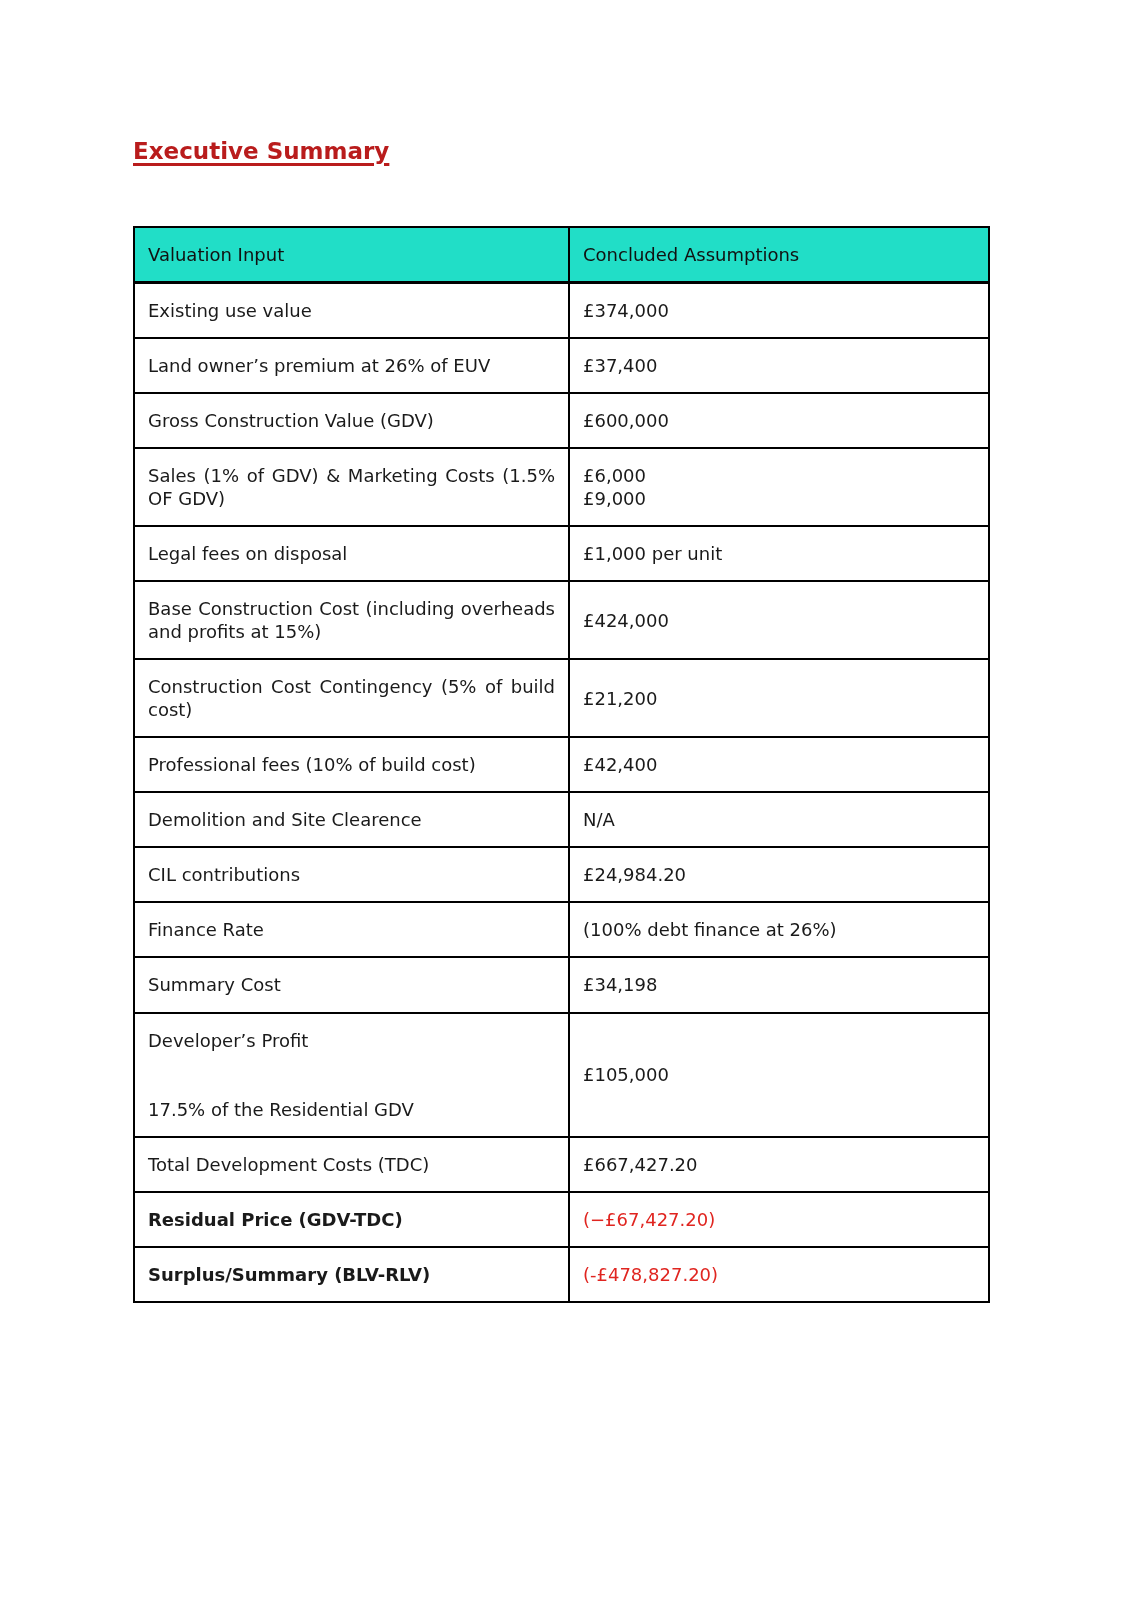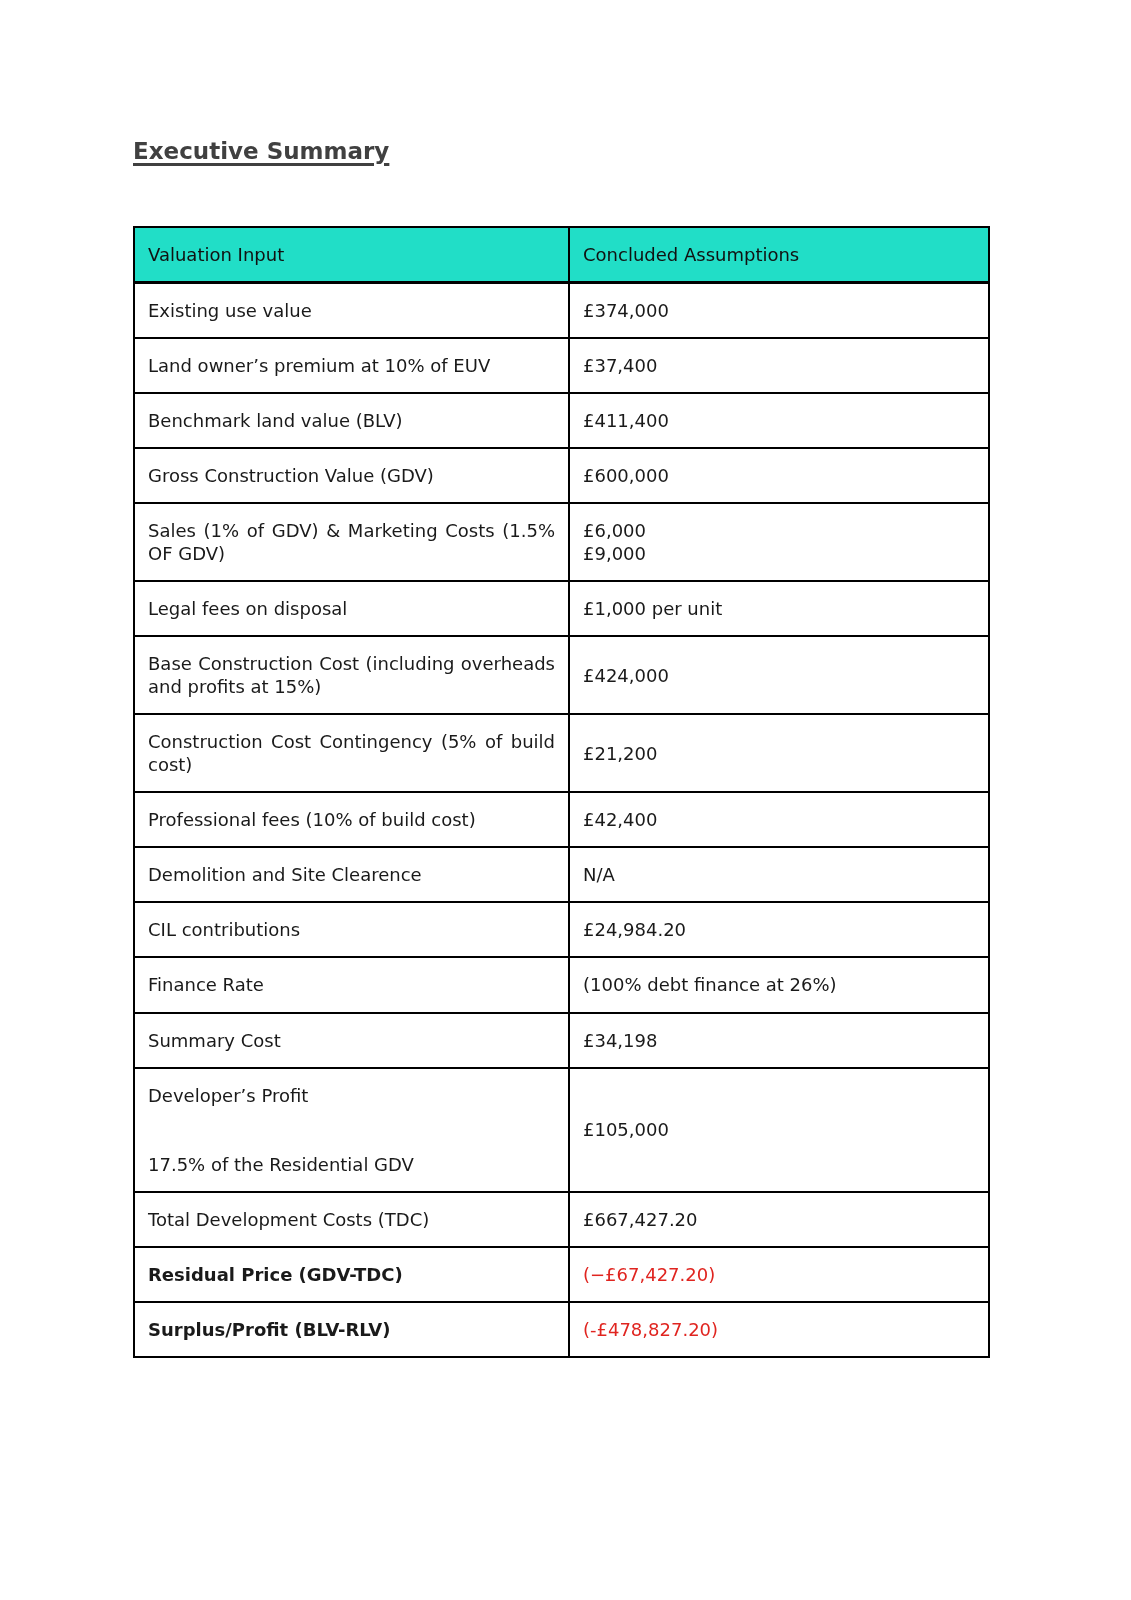--- a/index.html
+++ b/index.html
@@ -11,21 +11,21 @@
     font-family: "DejaVu Sans", "Liberation Sans", sans-serif;
     color: #1a1a1a;
     overflow: hidden;
     position: relative;
   }
   .title {
     margin: 0;
     padding: 138px 0 0 133px;
     font-size: 23px;
     font-weight: bold;
-    color: #404040;
+    color: #b91c1c;
   }
   .title .underline {
     text-decoration: underline;
     text-decoration-thickness: 2.5px;
     text-underline-offset: 4px;
   }
   table.summary {
     border-collapse: collapse;
     table-layout: fixed;
     width: 855px;
@@ -76,32 +76,24 @@
     <tr>
           <td class="input-cell">
             <p>Existing use value</p>
           </td>
           <td class="value-cell">
             <p>£374,000</p>
           </td>
         </tr>
         <tr>
           <td class="input-cell">
-            <p>Land owner’s premium at 10% of EUV</p>
+            <p>Land owner’s premium at 26% of EUV</p>
           </td>
           <td class="value-cell">
             <p>£37,400</p>
-          </td>
-        </tr>
-        <tr>
-          <td class="input-cell">
-            <p>Benchmark land value (BLV)</p>
-          </td>
-          <td class="value-cell">
-            <p>£411,400</p>
           </td>
         </tr>
         <tr>
           <td class="input-cell">
             <p>Gross Construction Value (GDV)</p>
           </td>
           <td class="value-cell">
             <p>£600,000</p>
           </td>
         </tr>
@@ -198,21 +190,21 @@
         <tr class="bold negative">
           <td class="input-cell">
             <p>Residual Price (GDV-TDC)</p>
           </td>
           <td class="value-cell">
             <p>(−£67,427.20)</p>
           </td>
         </tr>
         <tr class="bold negative">
           <td class="input-cell">
-            <p>Surplus/Profit (BLV-RLV)</p>
+            <p>Surplus/Summary (BLV-RLV)</p>
           </td>
           <td class="value-cell">
             <p>(-£478,827.20)</p>
           </td>
         </tr>
       </tbody>
   </table>
 
 </div>
 

